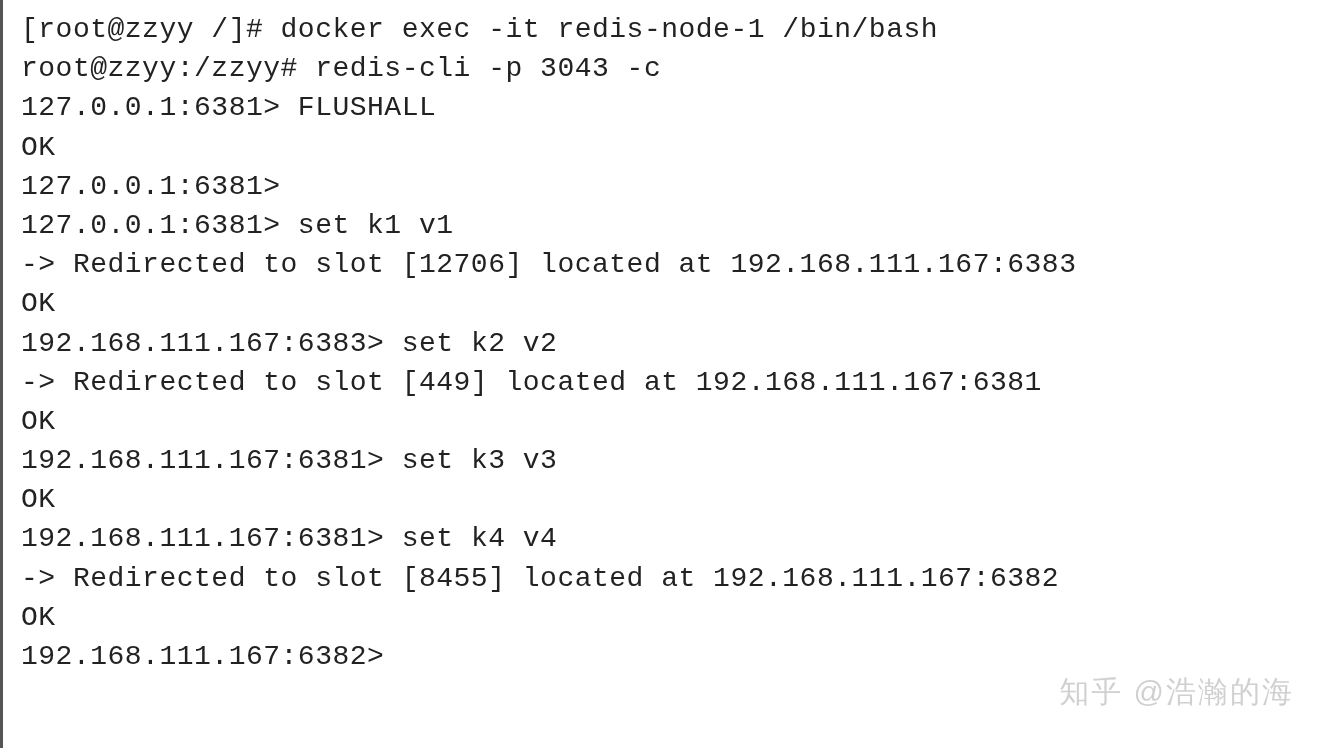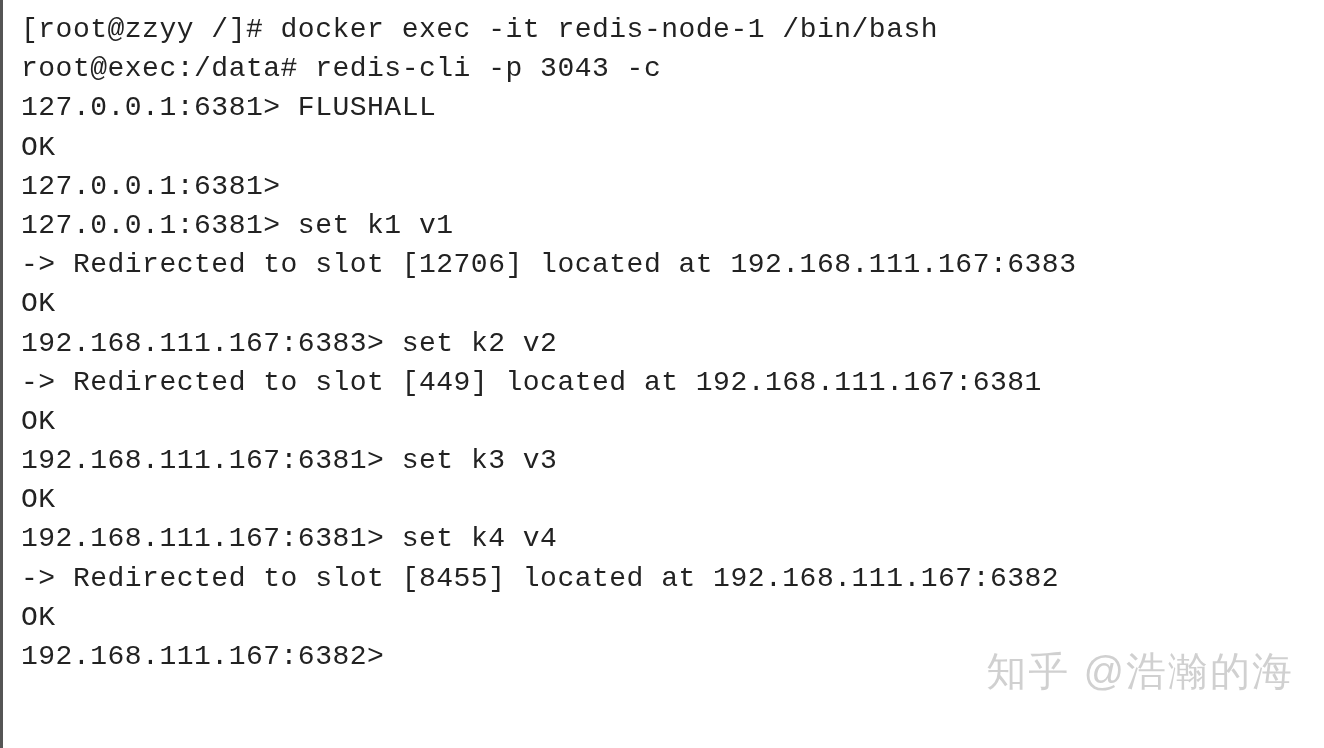--- a/index.html
+++ b/index.html
@@ -17,33 +17,33 @@
       border-left: 3px solid #555;
       position: relative;
     }
     .line {
       white-space: pre-wrap;
       font-weight: 500;
     }
     .watermark {
       position: absolute;
       right: 30px;
-      bottom: 49px;
+      bottom: 35px;
       font-family: "PingFang SC","Microsoft YaHei",sans-serif;
-      font-size: 40px;
+      font-size: 30px;
       color: rgba(120,120,120,0.35);
       font-weight: 500;
       letter-spacing: 2px;
     }
   </style>
 </head>
 <body>
 
 <div class="line"><span>[root@zzyy /]# </span><span>docker exec -it redis-node-1 /bin/bash</span></div>
-<div class="line"><span>root@exec:/data# </span><span>redis-cli -p 3043 -c</span></div>
+<div class="line"><span>root@zzyy:/zzyy# </span><span>redis-cli -p 3043 -c</span></div>
 <div class="line"><span>127.0.0.1:6381&gt; </span><span>FLUSHALL</span></div>
 <div class="line">OK</div>
 <div class="line"><span>127.0.0.1:6381&gt; </span><span></span></div>
 <div class="line"><span>127.0.0.1:6381&gt; </span><span>set k1 v1</span></div>
 <div class="line">-&gt; Redirected to slot [12706] located at 192.168.111.167:6383</div>
 <div class="line">OK</div>
 <div class="line"><span>192.168.111.167:6383&gt; </span><span>set k2 v2</span></div>
 <div class="line">-&gt; Redirected to slot [449] located at 192.168.111.167:6381</div>
 <div class="line">OK</div>
 <div class="line"><span>192.168.111.167:6381&gt; </span><span>set k3 v3</span></div>

